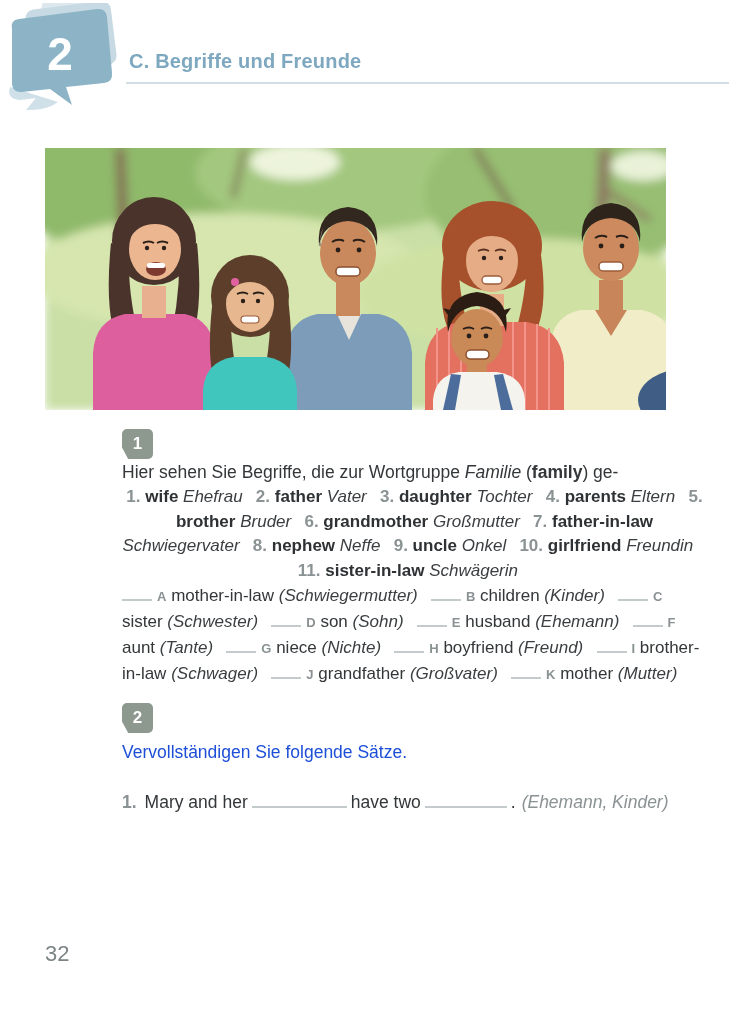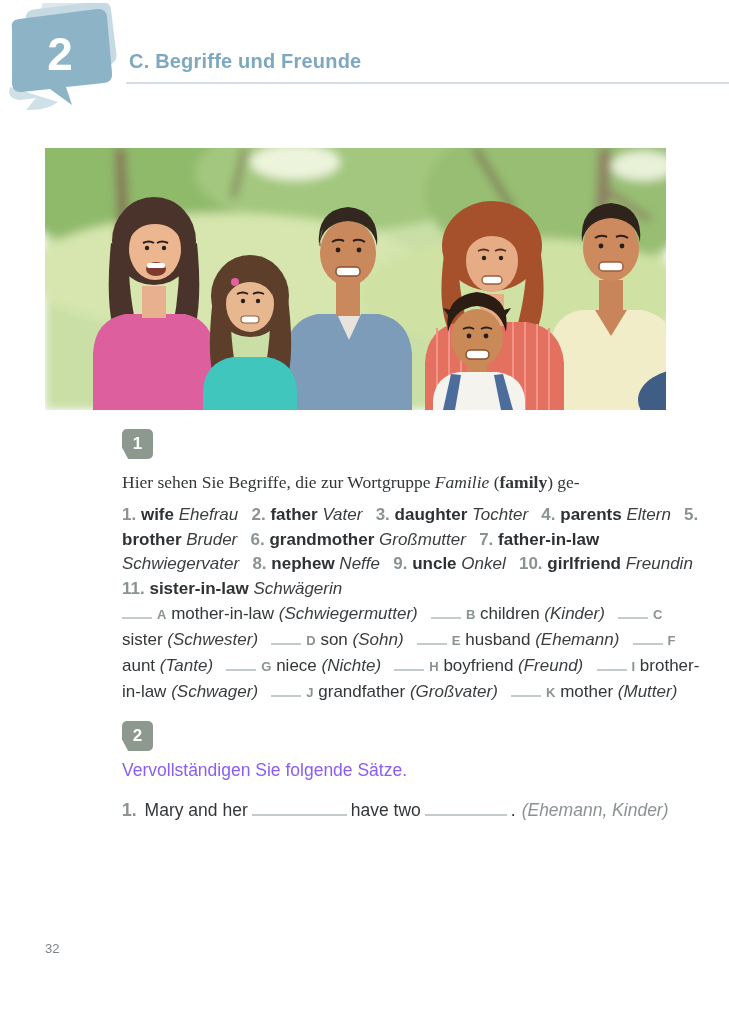--- a/index.html
+++ b/index.html
@@ -37,68 +37,66 @@
     width: 31px; height: 30px;
     background: #8D988F;
     color: #fff; font-weight: bold; font-size: 17px;
     display: flex; align-items: center; justify-content: center;
     border-radius: 5px;
     clip-path: polygon(0% 0%, 100% 0%, 100% 100%, 20% 100%, 0% 62%);
   }
   .badge-2 { margin-top: 16px; }
 
   .intro {
-    margin-top: 10px;
-    font-size: 17.5px; line-height: 26px; color: #333739; font-family: Liberation Serif, serif;
+    font-size: 17.5px; line-height: 26px; color: #333739;
   }
   .intro i { font-style: italic; }
   .intro b { font-weight: bold; }
 
   .vocab {
-    margin-top: 8px;
-    font-size: 17px; line-height: 24.5px;
+    font-size: 17px; line-height: 24.5px; text-align: center;
   }
   .v-num { color: #8A9294; font-weight: bold; }
   .v-en  { color: #2E3234; font-weight: bold; }
   .v-de  { font-style: italic; color: #3A3E40; }
 
   .matching {
     margin-top: 0;
     font-size: 17px; line-height: 25px;
   }
   .blank {
     display: inline-block; width: 30px; height: 4px;
     border-bottom: 2px solid #C4CBCC;
     margin-right: 5px;
   }
   .m-letter { color: #8A9294; font-weight: bold; font-size: 13px; }
   .m-en { color: #333739; }
   .m-de { font-style: italic; color: #3A3E40; }
 
   .instruction {
     margin-top: 9px;
-    font-size: 17.5px; color: #8b5cf6;
+    font-size: 17.5px; color: #1d4ed8;
   }
   .ex2-item {
-    margin-top: 19px;
+    margin-top: 29px;
     font-size: 17.5px; color: #333739;
   }
   .ex2-num { color: #8A9294; font-weight: bold; margin-right: 8px; }
   .blank-wide {
     display: inline-block; height: 4px;
     border-bottom: 2px solid #C4CBCC;
     margin: 0 4px;
   }
   .blank-w1 { width: 95px; }
   .blank-w2 { width: 82px; }
   .hint { color: #8A9294; font-style: italic; margin-left: 6px; }
 
   .page-number {
     position: absolute; left: 45px; top: 941px;
-    font-size: 13px; color: #7C8486; font-weight: 500;
+    font-size: 22px; color: #7C8486; font-weight: 500;
   }
 </style>
 </head>
 <body>
 
 <div class="page">
 
   <svg class="chapter-bubble" viewBox="0 0 118 110">
     <rect x="40" y="-14" width="60" height="40" rx="8" fill="#DCE8EE" transform="rotate(14 70 6)"></rect>
     <rect x="26" y="2" width="86" height="64" rx="9" fill="#C7DAE4" transform="rotate(-7 69 34)"></rect>

